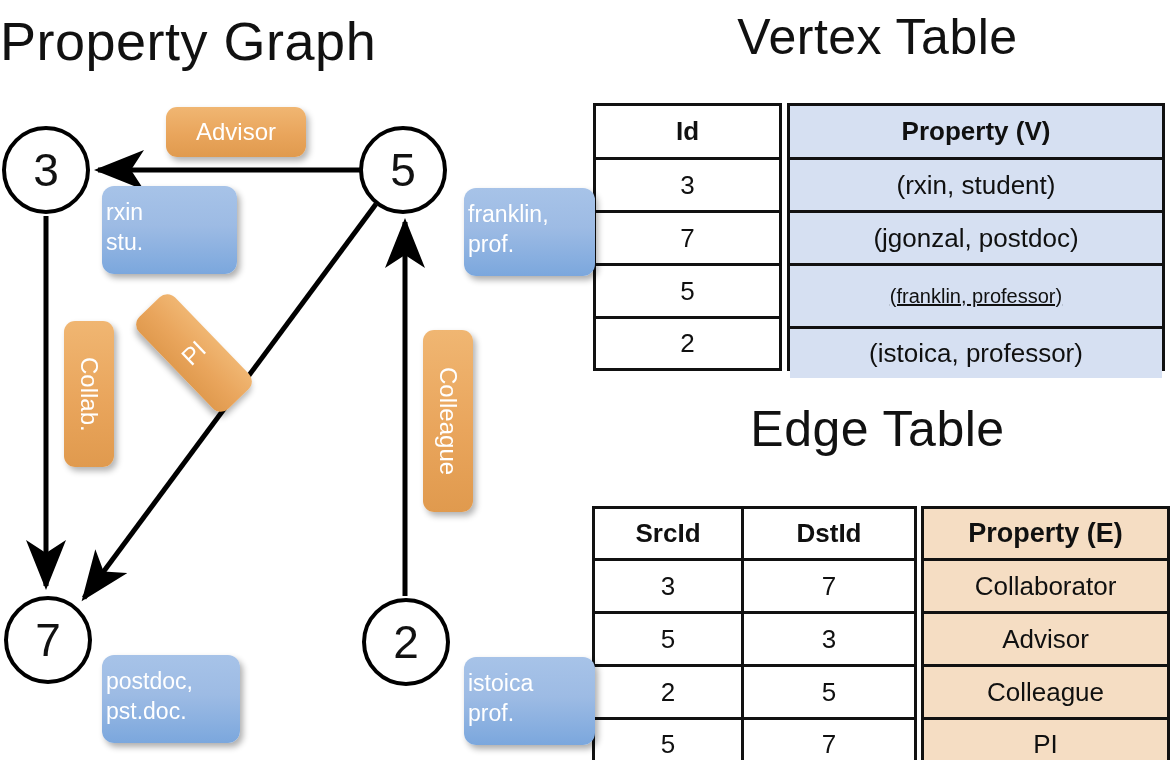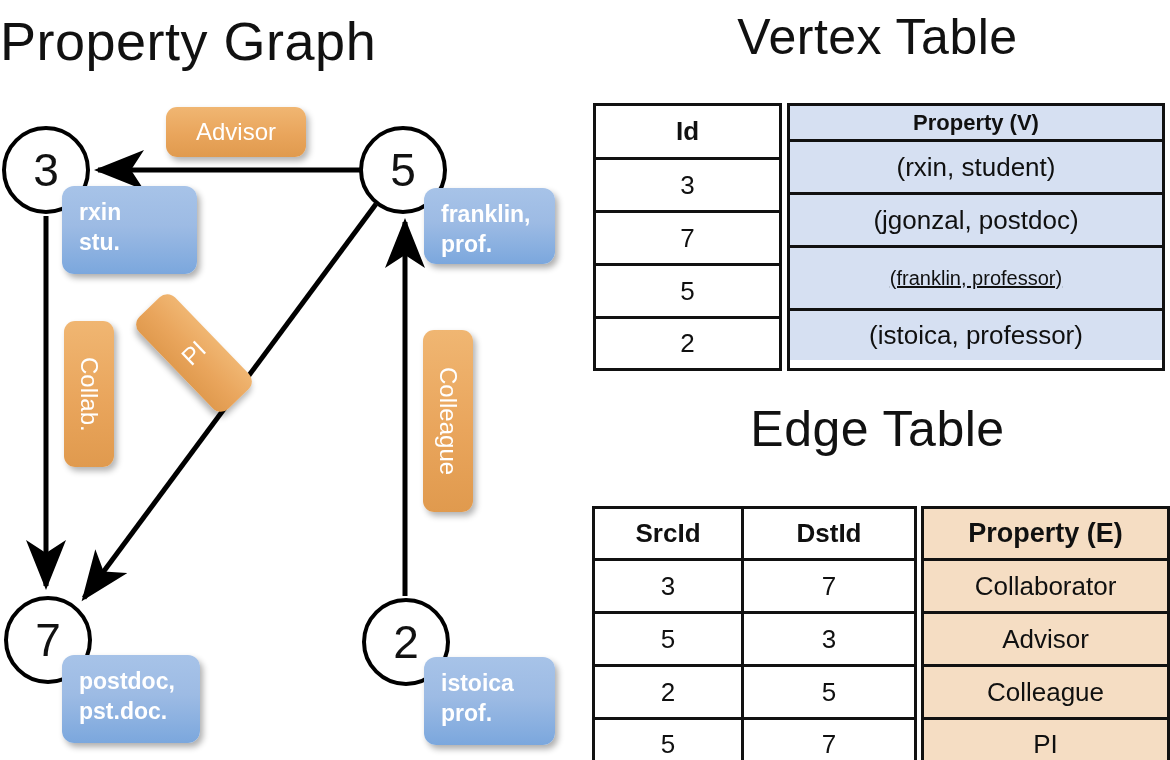--- a/index.html
+++ b/index.html
@@ -74,26 +74,27 @@
   }
 
   .vprop {
     position: absolute;
     border-radius: 12px;
     background: linear-gradient(to bottom, #a7c3e8 0%, #9dbbe4 45%, #7ba7dd 100%);
     color: #ffffff;
     font-size: 23px;
     line-height: 30px;
     font-family: "Liberation Sans", sans-serif;
-    font-weight: 700;
-    padding: 11px 17px;
+    font-weight: 400;
+    padding: 11px 4px;
     box-sizing: border-box;
     box-shadow: 3px 4px 6px rgba(0,0,0,0.32);
     z-index: 8;
     white-space: pre-line;
+    margin-left: 40px;
   }
 
   .eprop {
     position: absolute;
     border-radius: 11px;
     background: linear-gradient(to bottom, #f0b672 0%, #e9a55c 55%, #e09a4e 100%);
     color: #ffffff;
     font-size: 24px;
     font-family: "Liberation Sans", sans-serif;
     font-weight: 300;
@@ -164,21 +165,21 @@
   </div>
   <div class="node" style="left:4px; top:596px;">
     <span>7</span>
   </div>
   <div class="node" style="left:362px; top:598px;">
     <span>2</span>
   </div>
 
   <div class="vprop" style="left:62px; top:186px; width:135px; height:88px;">rxin
 stu.</div>
-  <div class="vprop" style="left:424px; top:188px; width:131px; height:76px;">franklin,
+  <div class="vprop" style="left:424px; top:188px; width:131px; height:88px;">franklin,
 prof.</div>
   <div class="vprop" style="left:62px; top:655px; width:138px; height:88px;">postdoc,
 pst.doc.</div>
   <div class="vprop" style="left:424px; top:657px; width:131px; height:88px;">istoica
 prof.</div>
 
   <div class="eprop" style="left:166px; top:107px; width:140px; height:50px;">Advisor</div>
 
   <div class="eprop vert-cw" style="left:64px; top:321px; width:50px; height:146px;">Collab.</div>
 
@@ -195,21 +196,21 @@
 
   <div class="colgroup" style="left:593px; top:103px; width:189px; height:268px;">
     <div class="cell hdr plaincell" style="height:54px; font-size:26px;">Id</div>
     <div class="cell plaincell" style="height:53px; font-size:26px;">3</div>
     <div class="cell plaincell" style="height:53px; font-size:26px;">7</div>
     <div class="cell plaincell" style="height:53px; font-size:26px;">5</div>
     <div class="cell plaincell" style="height:49px; font-size:26px;">2</div>
   </div>
 
   <div class="colgroup" style="left:787px; top:103px; width:378px; height:268px;">
-    <div class="cell hdr vcell" style="height:36px; font-size:22px;">Property (V)</div>
+    <div class="cell hdr vcell" style="height:54px; font-size:26px;">Property (V)</div>
     <div class="cell vcell" style="height:53px; font-size:26px;">(rxin, student)</div>
     <div class="cell vcell" style="height:53px; font-size:26px;">(jgonzal, postdoc)</div>
     <div class="cell vcell" style="height:63px; font-size:20px;text-decoration:underline;">(franklin, professor)</div>
     <div class="cell vcell" style="height:49px; font-size:26px;">(istoica, professor)</div>
   </div>
 </div>
 
 <div class="title" id="title-edge-table">Edge Table</div>
 
 <div class="tblwrap" style="left:0; top:0; width:1170px; height:760px;margin-top:16px;">

